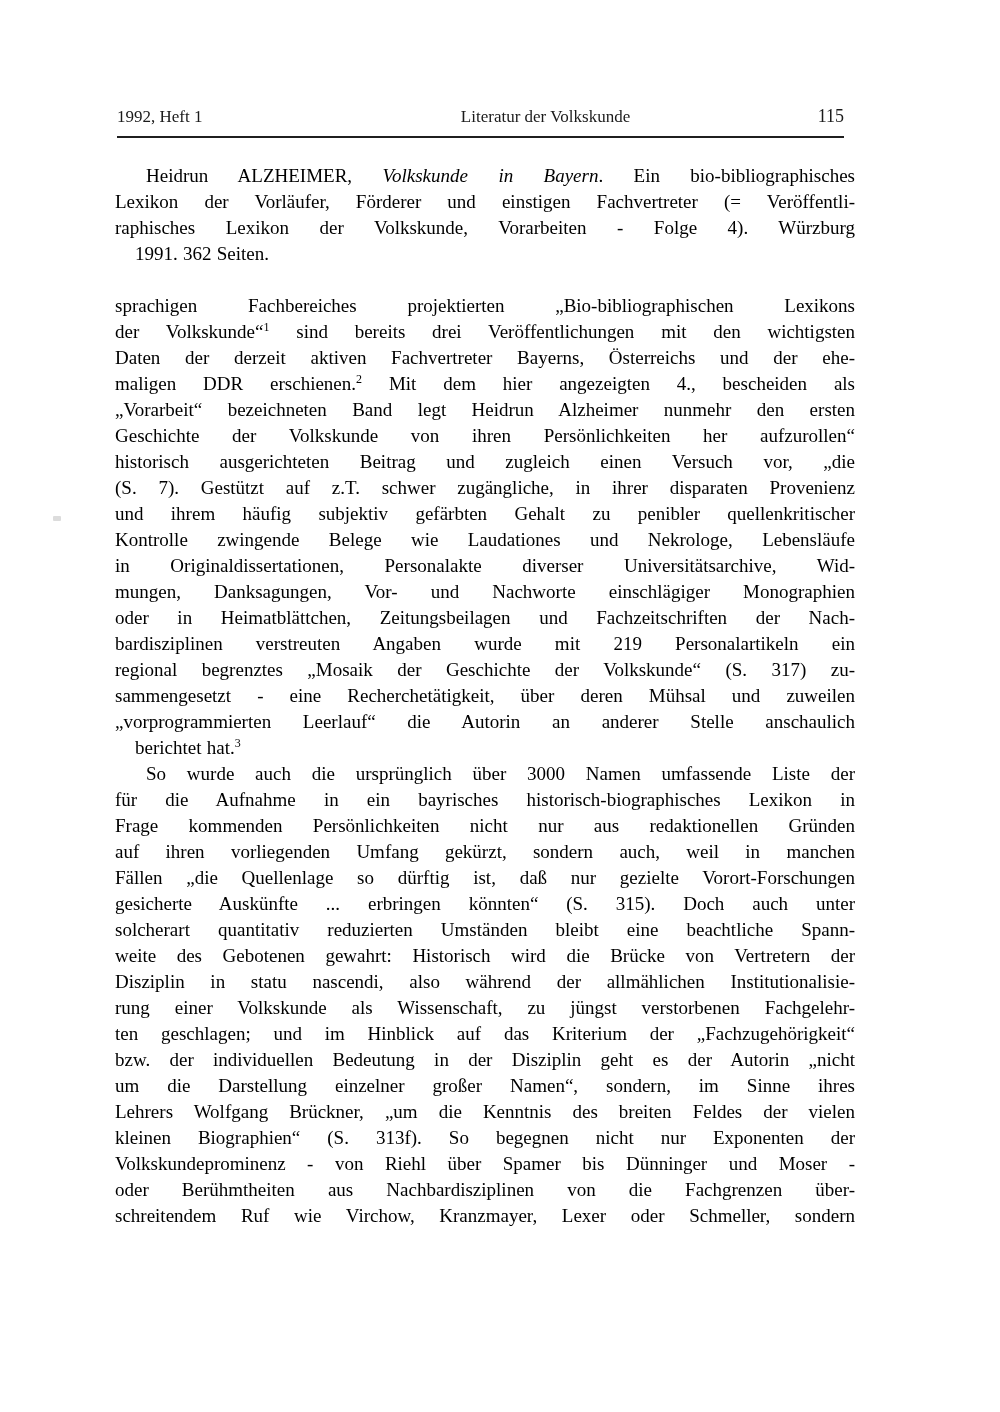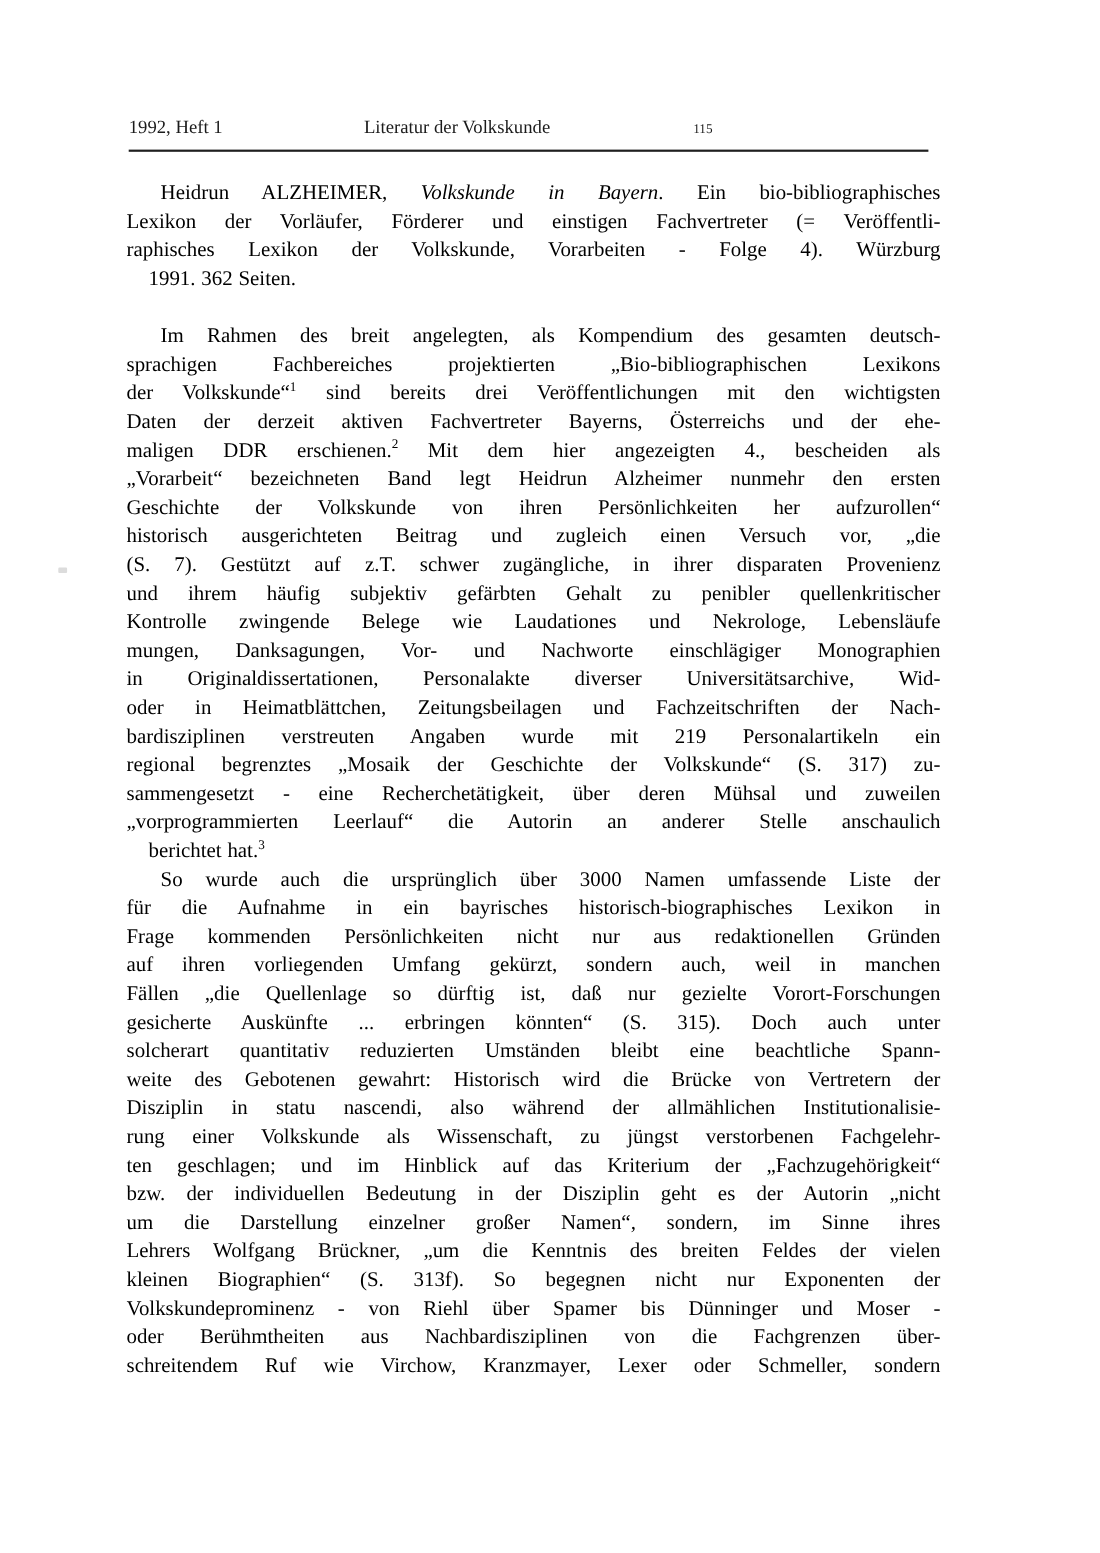--- a/index.html
+++ b/index.html
@@ -20,22 +20,22 @@
     position: absolute;
     left: 117px;
     top: 104px;
     width: 727px;
     display: flex;
     align-items: baseline;
     font-size: 17px;
     line-height: 24px;
   }
   .running-header .h-left  { flex: 1; text-align: left; }
-  .running-header .h-mid   { flex: 1.4; text-align: left; }
-  .running-header .h-right { flex: 1; text-align: left; font-size: 12px; }
+  .running-header .h-mid   { flex: 1.4; text-align: right; }
+  .running-header .h-right { flex: 1; text-align: right; font-size: 18px; }
   .header-rule {
     position: absolute;
     left: 117px;
     top: 136px;
     width: 727px;
     height: 2px;
     background: #1f1f1f;
   }
   .textblock {
     position: absolute;
@@ -91,33 +91,32 @@
   <div class="header-rule"></div>
 
   <div class="textblock" id="textblock">
       <div class="para">
         <div class="line indent">Heidrun ALZHEIMER, <i>Volkskunde in Bayern</i>. Ein bio-bibliographisches</div>
         <div class="line">Lexikon der Vorläufer, Förderer und einstigen Fachvertreter (= Veröffentli-</div>
         <div class="line">raphisches Lexikon der Volkskunde, Vorarbeiten - Folge 4). Würzburg</div>
         <div class="line no-just">1991. 362 Seiten.</div>
       </div>
       <div class="para gap">
-        <div class="line indent">Im Rahmen des breit angelegten, als Kompendium des gesamten deutsch-</div>
         <div class="line">sprachigen Fachbereiches projektierten „Bio-bibliographischen Lexikons</div>
         <div class="line">der Volkskunde“<sup>1</sup> sind bereits drei Veröffentlichungen mit den wichtigsten</div>
         <div class="line">Daten der derzeit aktiven Fachvertreter Bayerns, Österreichs und der ehe-</div>
         <div class="line">maligen DDR erschienen.<sup>2</sup> Mit dem hier angezeigten 4., bescheiden als</div>
         <div class="line">„Vorarbeit“ bezeichneten Band legt Heidrun Alzheimer nunmehr den ersten</div>
         <div class="line">Geschichte der Volkskunde von ihren Persönlichkeiten her aufzurollen“</div>
         <div class="line">historisch ausgerichteten Beitrag und zugleich einen Versuch vor, „die</div>
         <div class="line">(S. 7). Gestützt auf z.T. schwer zugängliche, in ihrer disparaten Provenienz</div>
         <div class="line">und ihrem häufig subjektiv gefärbten Gehalt zu penibler quellenkritischer</div>
         <div class="line">Kontrolle zwingende Belege wie Laudationes und Nekrologe, Lebensläufe</div>
+        <div class="line">in Originaldissertationen, Personalakte diverser Universitätsarchive, Wid-</div>
         <div class="line">mungen, Danksagungen, Vor- und Nachworte einschlägiger Monographien</div>
-        <div class="line">in Originaldissertationen, Personalakte diverser Universitätsarchive, Wid-</div>
         <div class="line">oder in Heimatblättchen, Zeitungsbeilagen und Fachzeitschriften der Nach-</div>
         <div class="line">bardisziplinen verstreuten Angaben wurde mit 219 Personalartikeln ein</div>
         <div class="line">regional begrenztes „Mosaik der Geschichte der Volkskunde“ (S. 317) zu-</div>
         <div class="line">sammengesetzt - eine Recherchetätigkeit, über deren Mühsal und zuweilen</div>
         <div class="line">„vorprogrammierten Leerlauf“ die Autorin an anderer Stelle anschaulich</div>
         <div class="line no-just">berichtet hat.<sup>3</sup></div>
       </div>
       <div class="para">
         <div class="line indent">So wurde auch die ursprünglich über 3000 Namen umfassende Liste der</div>
         <div class="line">für die Aufnahme in ein bayrisches historisch-biographisches Lexikon in</div>

